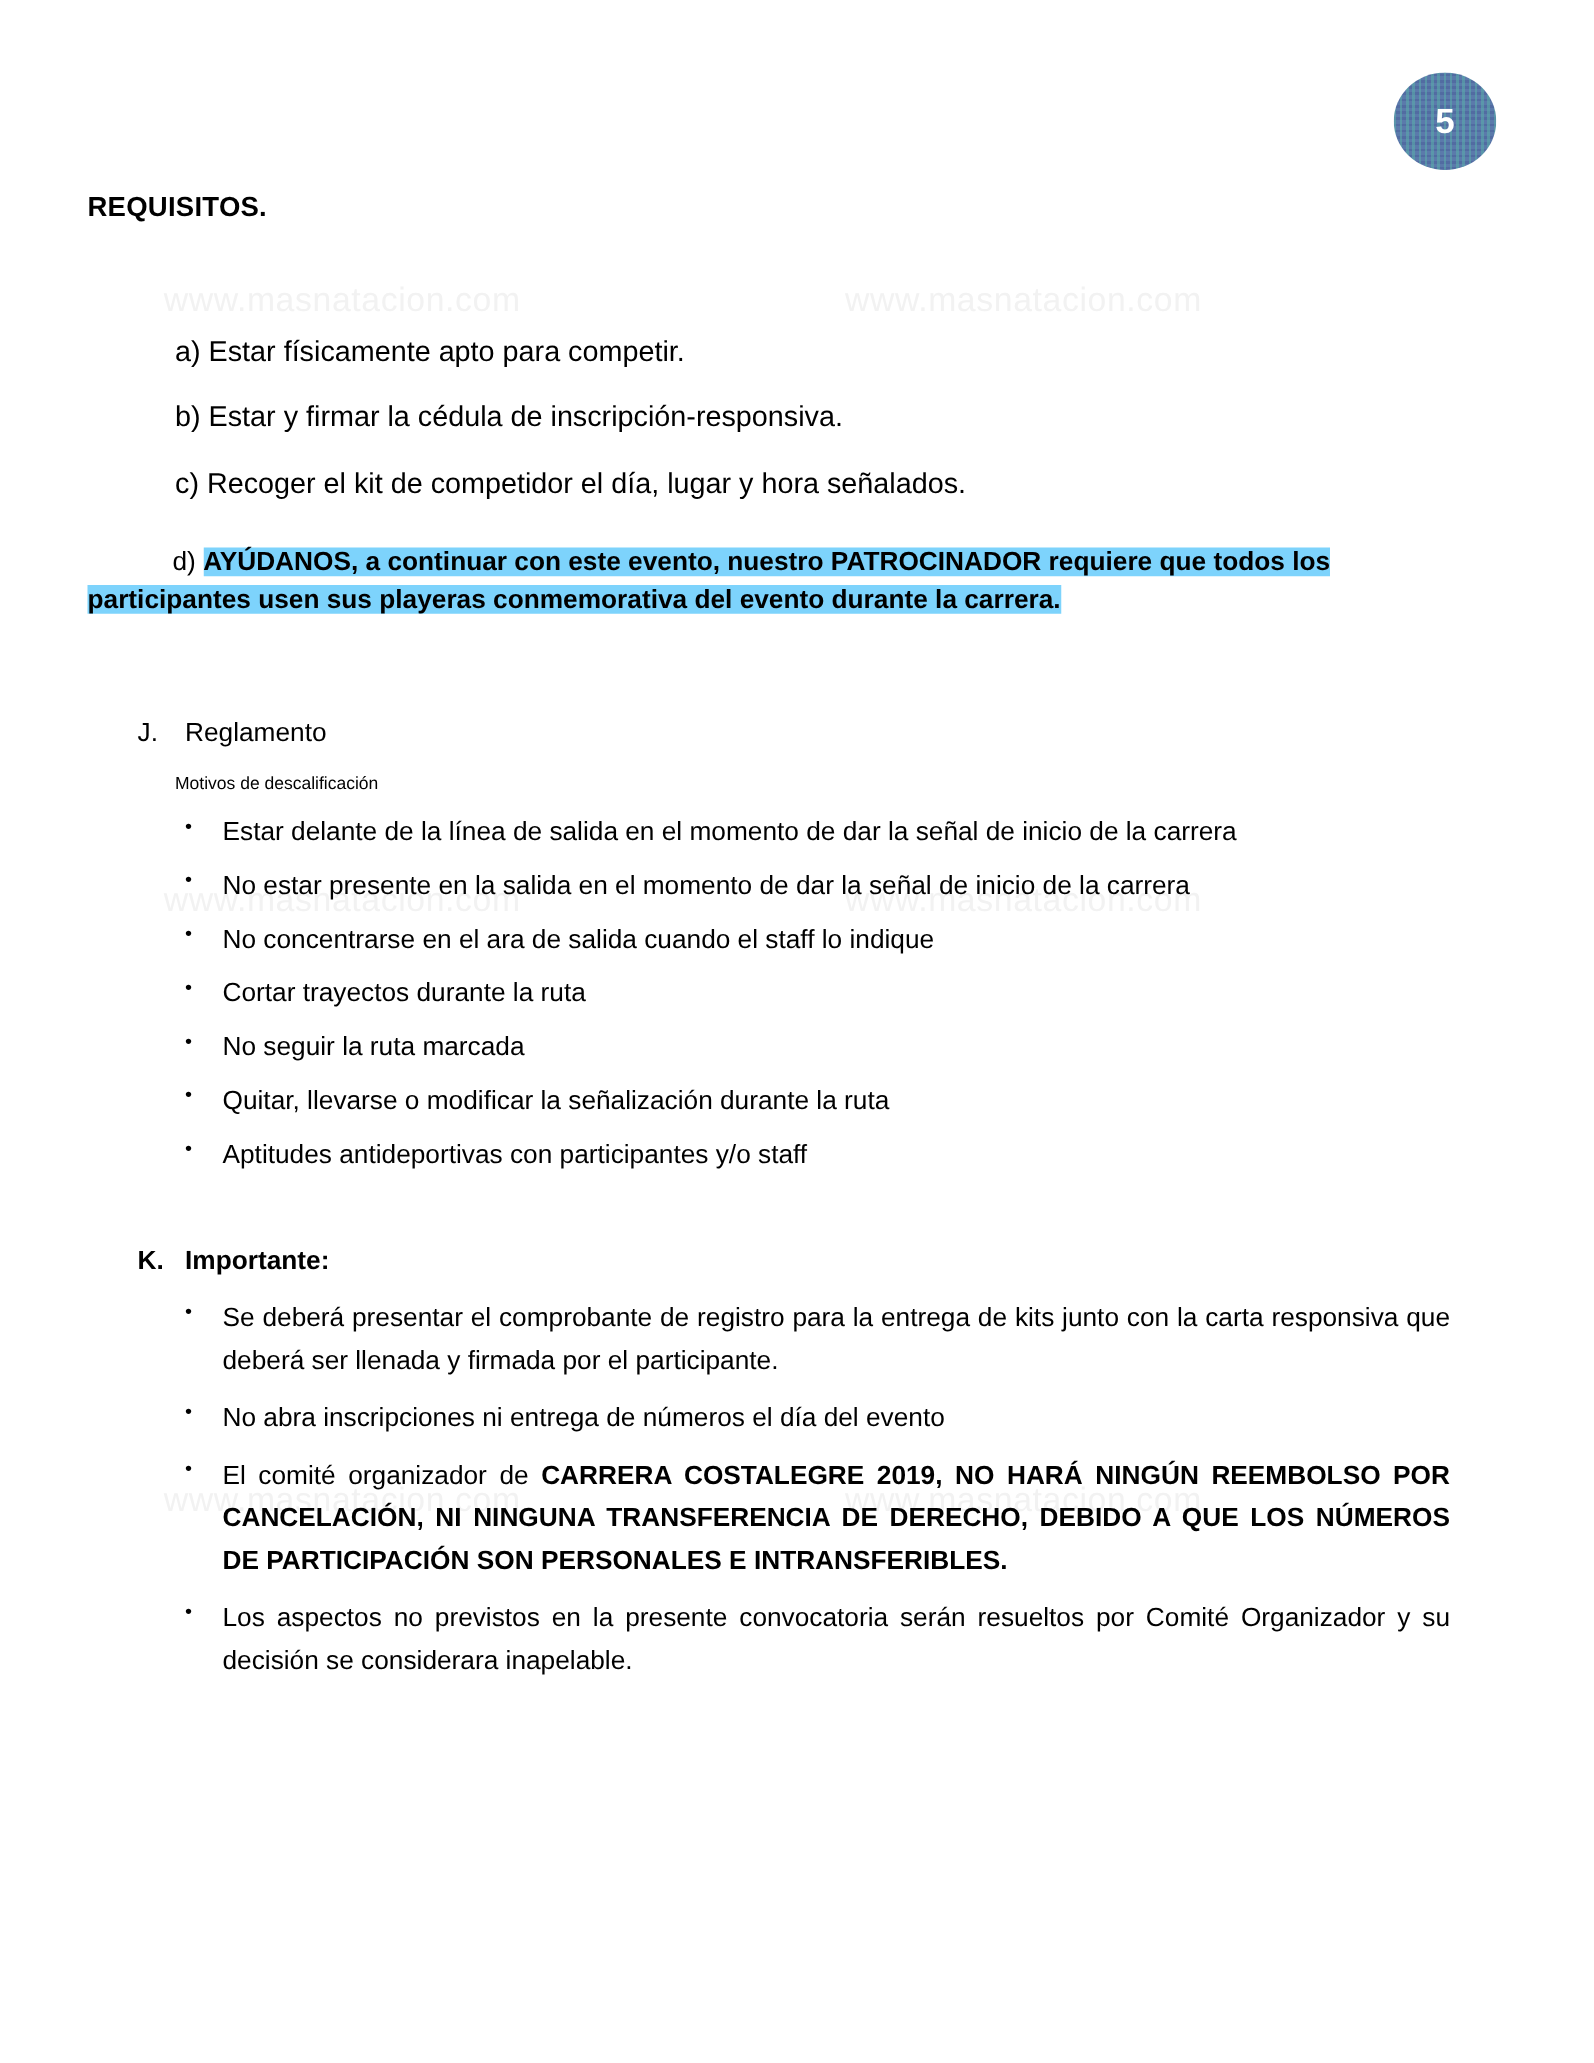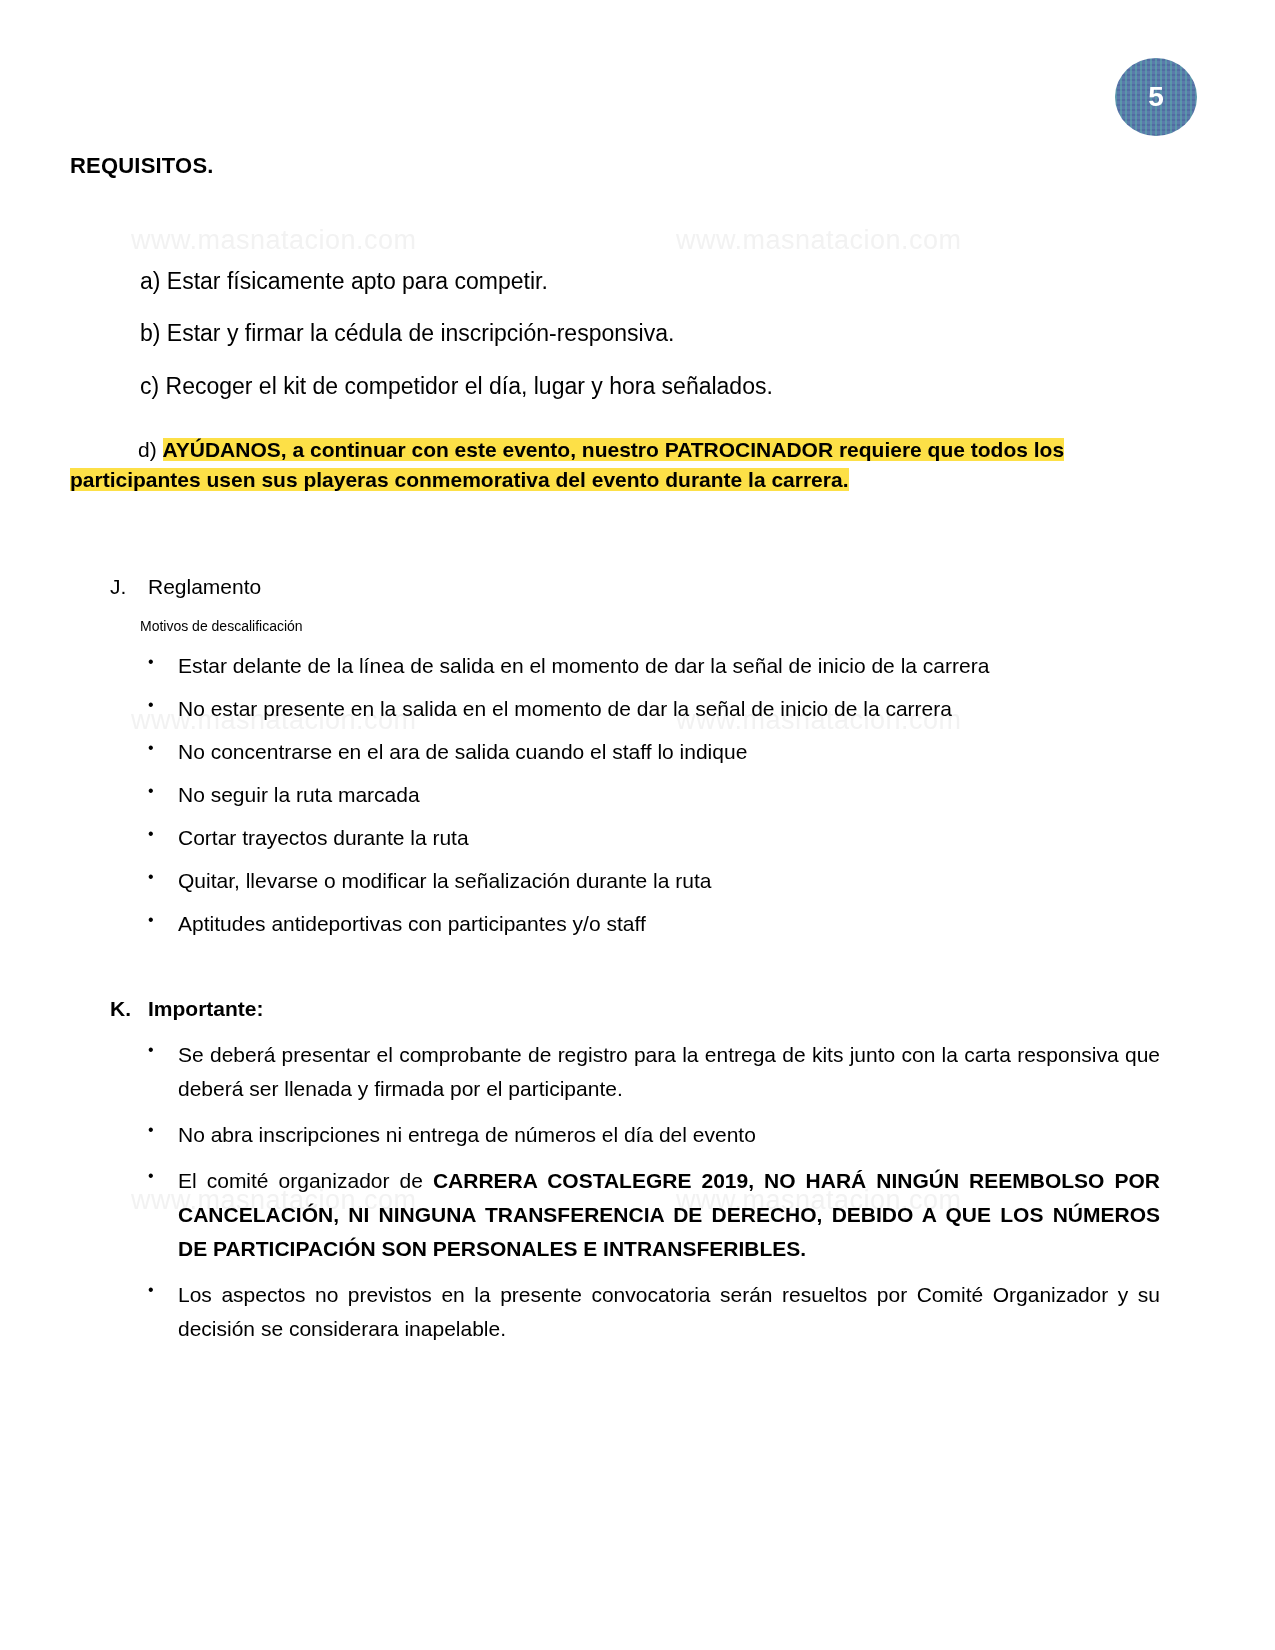--- a/index.html
+++ b/index.html
@@ -194,34 +194,34 @@
     <span>5</span>
   </div>
 
   <div class="section-title">REQUISITOS.</div>
 
   <div class="lettered l-a">a) Estar físicamente apto para competir.</div>
   <div class="lettered l-b">b) Estar y firmar la cédula de inscripción-responsiva.</div>
   <div class="lettered l-c">c) Recoger el kit de competidor el día, lugar y hora señalados.</div>
 
   <div class="block-d">
-    <span class="dlabel">d) </span><span class="hl" style="background: #fde047;">AYÚDANOS, a continuar con este evento,  nuestro PATROCINADOR  requiere que todos los participantes usen  sus playeras conmemorativa del evento durante la carrera.</span>
+    <span class="dlabel">d) </span><span class="hl" style="background: #7dd3fc;">AYÚDANOS, a continuar con este evento,  nuestro PATROCINADOR  requiere que todos los participantes usen  sus playeras conmemorativa del evento durante la carrera.</span>
   </div>
 
   <div class="heading-j">
     <span class="letter">J.</span><span>Reglamento</span>
   </div>
   <div class="subline">Motivos de descalificación</div>
 
   <ul class="bullets reglamento">
     <li>Estar delante de la línea de salida en el momento de dar la señal de inicio de la carrera</li>
     <li>No estar presente en la salida en el momento de dar la señal de inicio de la carrera</li>
     <li>No concentrarse en el ara de salida cuando el staff lo indique</li>
+    <li>Cortar trayectos durante la ruta</li>
     <li>No seguir la ruta marcada</li>
-    <li>Cortar trayectos durante la ruta</li>
     <li>Quitar, llevarse o modificar la señalización durante la ruta</li>
     <li>Aptitudes antideportivas con participantes y/o staff</li>
   </ul>
 
   <div class="heading-k">
     <span class="letter">K.</span><span>Importante:</span>
   </div>
 
   <ul class="bullets importante">
     <li class="justified-nolast">Se deberá presentar el comprobante de registro para la entrega de kits junto con la carta responsiva que deberá ser llenada y firmada por el participante.</li>

